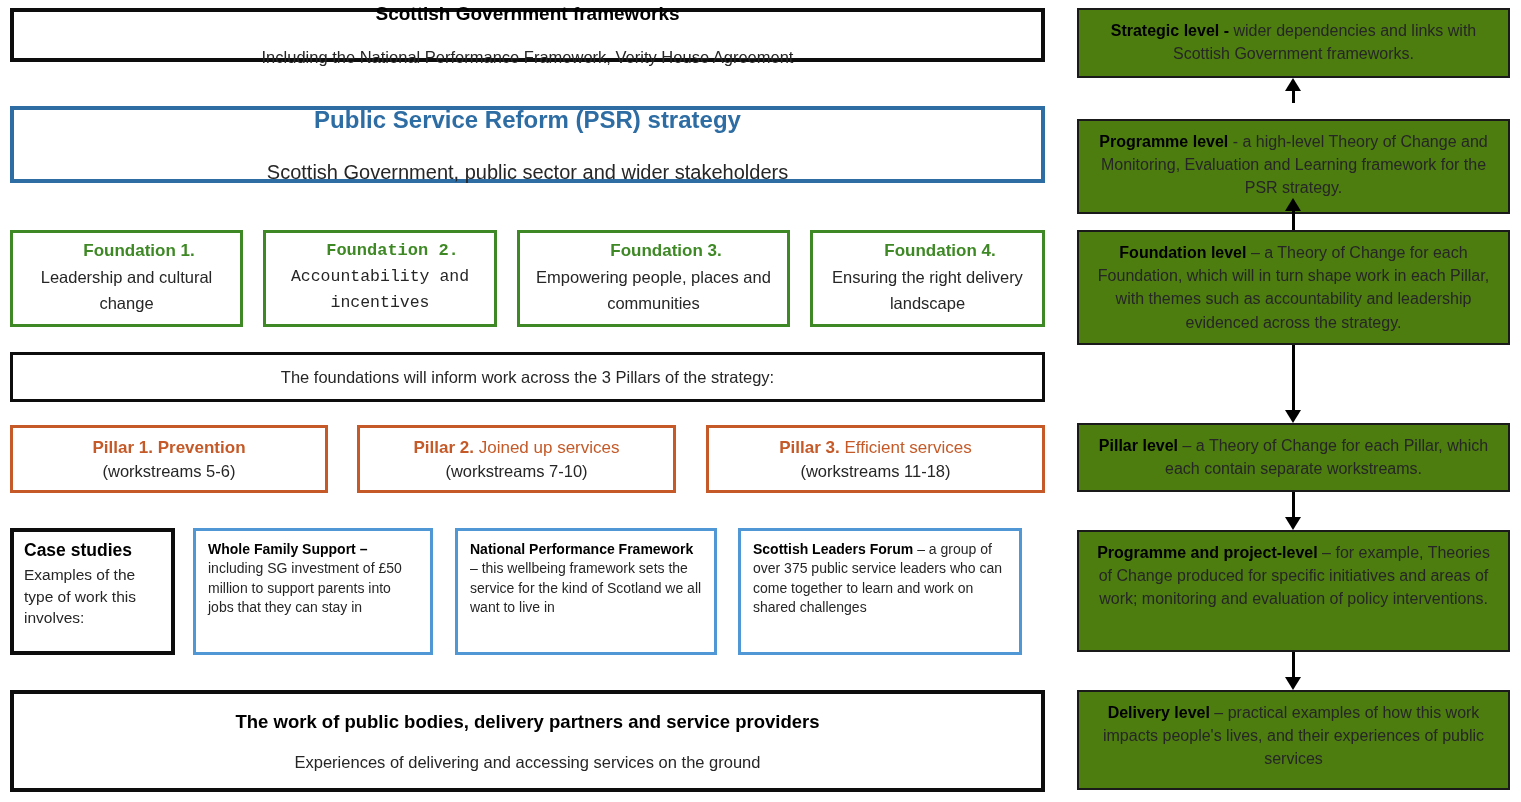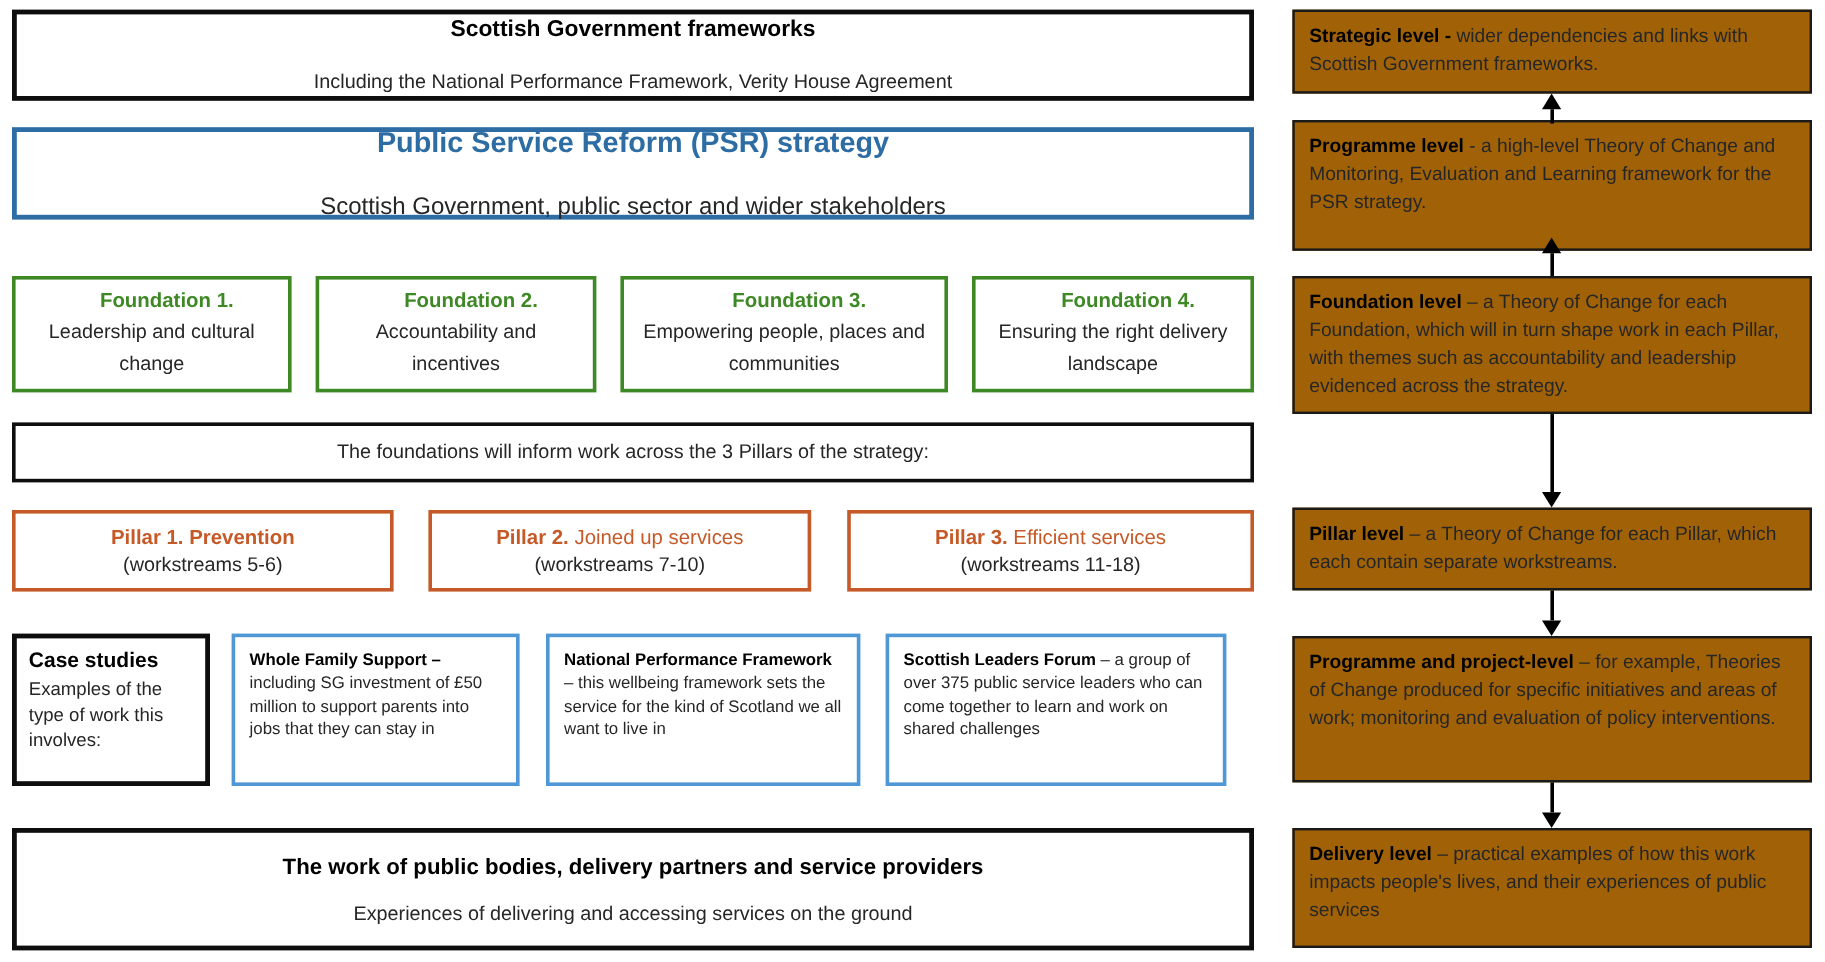--- a/index.html
+++ b/index.html
@@ -24,33 +24,33 @@
   .abs{position:absolute;}
 
   
   .box{
     background:#fff;
     display:flex;flex-direction:column;
     align-items:center;justify-content:center;
     text-align:center;
   }
   .bk{border:4px solid var(--ink);}
-  .fw-box{left:10px;top:8px;width:1035px;height:76px;gap:23px;}
+  .fw-box{left:10px;top:8px;width:1035px;height:54px;gap:23px;}
   .fw-title{font-size:19px;font-weight:bold;color:#000;}
   .fw-sub{font-size:16.5px;color:#262626;}
 
   .psr-box{left:10px;top:106px;width:1035px;height:77px;border:4px solid var(--blue);gap:27px;}
   .psr-title{font-size:24px;font-weight:bold;color:var(--blue);}
   .psr-sub{font-size:20px;color:#262626;}
 
   .fnd{border:3px solid var(--green);top:230px;height:97px;padding:6px 10px;gap:4px;}
   .fnd-title{font-size:17px;font-weight:bold;color:var(--green);padding-left:25px;}
   .fnd-body{font-size:16.5px;color:#262626;line-height:1.55;}
   .fnd1{left:10px;width:233px;}
-  .fnd2{left:263px;width:234px;}
+  .fnd2{left:263px;width:234px;font-family:Liberation Mono, monospace;}
   .fnd3{left:517px;width:273px;}
   .fnd4{left:810px;width:235px;}
 
   .strip{left:10px;top:352px;width:1035px;height:50px;border:3px solid var(--ink);}
   .strip-text{font-size:16.5px;color:#262626;}
 
   .pil{border:3px solid var(--orange);top:425px;height:68px;gap:4px;padding:4px 8px;}
   .pil-title{font-size:17px;color:var(--orange);}
   .pil-title b{font-weight:bold;}
   .pil-sub{font-size:16.5px;color:#262626;}
@@ -80,28 +80,28 @@
   .case3{left:738px;width:284px;}
 
   .bottom-box{left:10px;top:690px;width:1035px;height:102px;gap:20px;}
   .bottom-title{font-size:18.5px;font-weight:bold;color:#000;}
   .bottom-sub{font-size:16.5px;color:#262626;}
 
   
   .lvl{
     left:1077px;width:433px;
     border:2px solid #1a1a1a;
-    background:#a16207;
+    background:#4d7c0f;
     padding:9px 12px;
     font-size:16px;line-height:1.45;color:#262626;
-    text-align:left;
+    text-align:center;
   }
   .lvl b{color:#000;}
   .lvl1{top:8px;height:70px;}
-  .lvl2{top:100px;height:109px;}
+  .lvl2{top:119px;height:95px;}
   .lvl3{top:230px;height:115px;}
   .lvl4{top:423px;height:69px;}
   .lvl5{top:530px;height:122px;}
   .lvl6{top:690px;height:100px;}
 
   .arrow{
     left:1285px;width:16px;
     display:flex;flex-direction:column;align-items:center;
   }
   .arrow .shaft{width:3px;flex:1;background:#000;}

